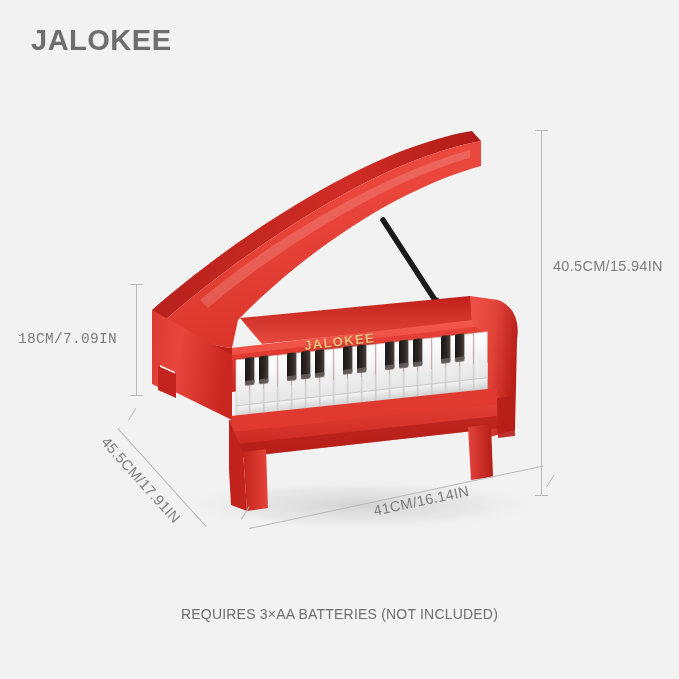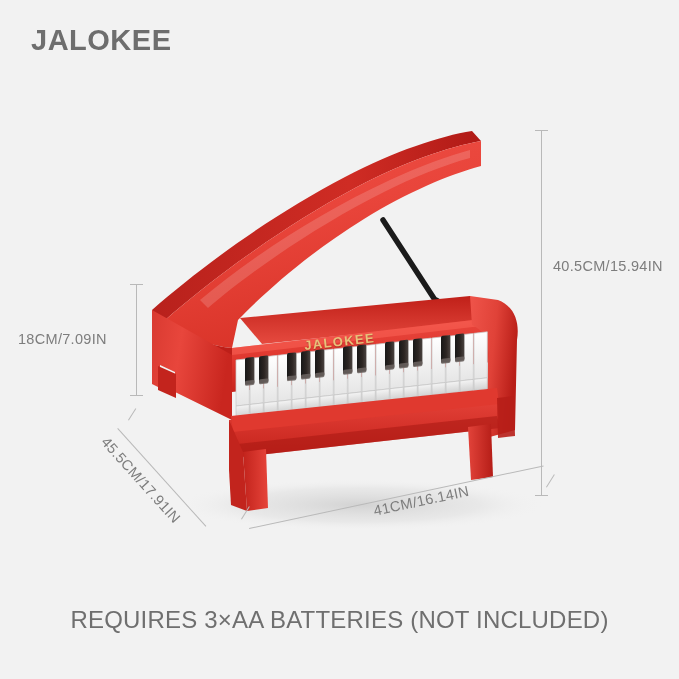--- a/index.html
+++ b/index.html
@@ -37,21 +37,21 @@
     font-size: 14.5px;
     letter-spacing: 0.3px;
     white-space: nowrap;
     font-family: "Liberation Sans", sans-serif;
   }
 
   
   #dim-height-left-line { left: 136px; top: 284px; width: 1px; height: 112px; }
   #dim-height-left-cap-top { left: 130px; top: 284px; width: 13px; height: 1px; }
   #dim-height-left-cap-bot { left: 130px; top: 395px; width: 13px; height: 1px; }
-  #dim-height-left-label { left: 18px; top: 331px; }
+  #dim-height-left-label { left: 18px; top: 331px; font-family: Liberation Mono, monospace; }
 
   
   #dim-height-right-line { left: 541px; top: 130px; width: 1px; height: 366px; }
   #dim-height-right-cap-top { left: 535px; top: 130px; width: 13px; height: 1px; }
   #dim-height-right-cap-bot { left: 535px; top: 495px; width: 13px; height: 1px; }
   #dim-height-right-label { left: 553px; top: 258px; }
 
   
   #dim-depth-line {
     left: 118px; top: 428px;
@@ -100,21 +100,21 @@
     pointer-events: none;
   }
 
   
   #battery-note {
     position: absolute;
     left: 0; right: 0;
     top: 606px;
     text-align: center;
     color: #6f6f6f;
-    font-size: 24px;
+    font-size: 14px;
     letter-spacing: 0.2px;
     font-family: "Liberation Sans", sans-serif;
   }
 </style>
 </head>
 <body>
 
 <div id="stage">
 
   <div id="brand-logo">JALOKEE</div>

